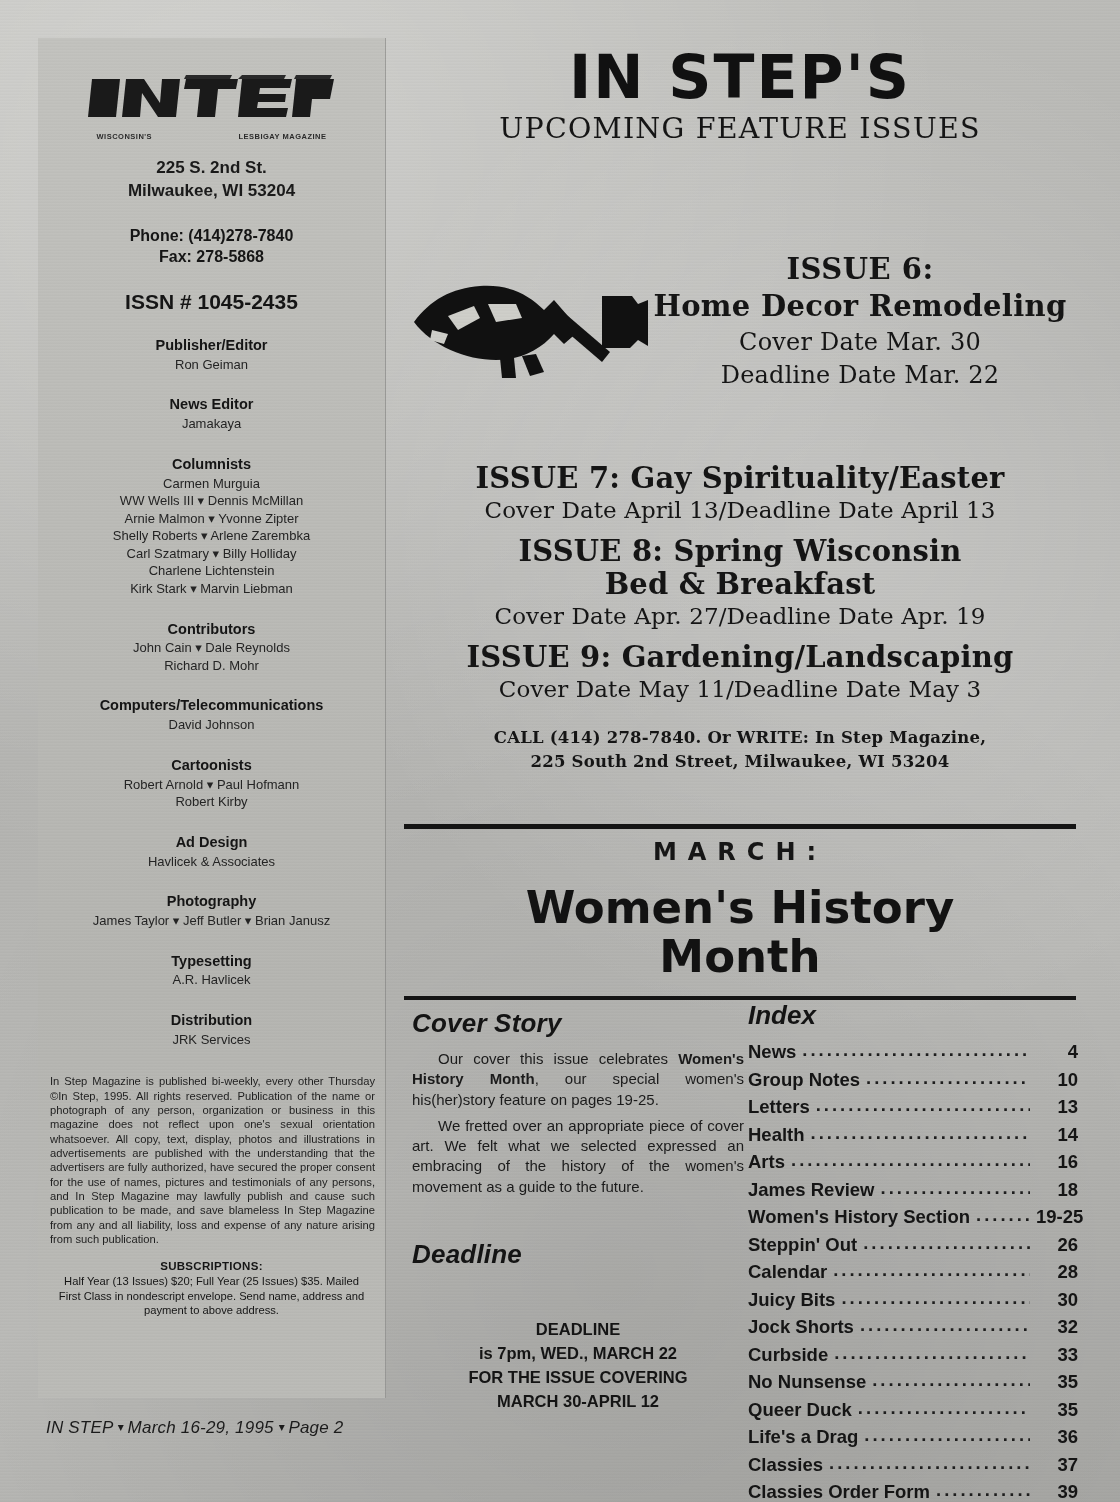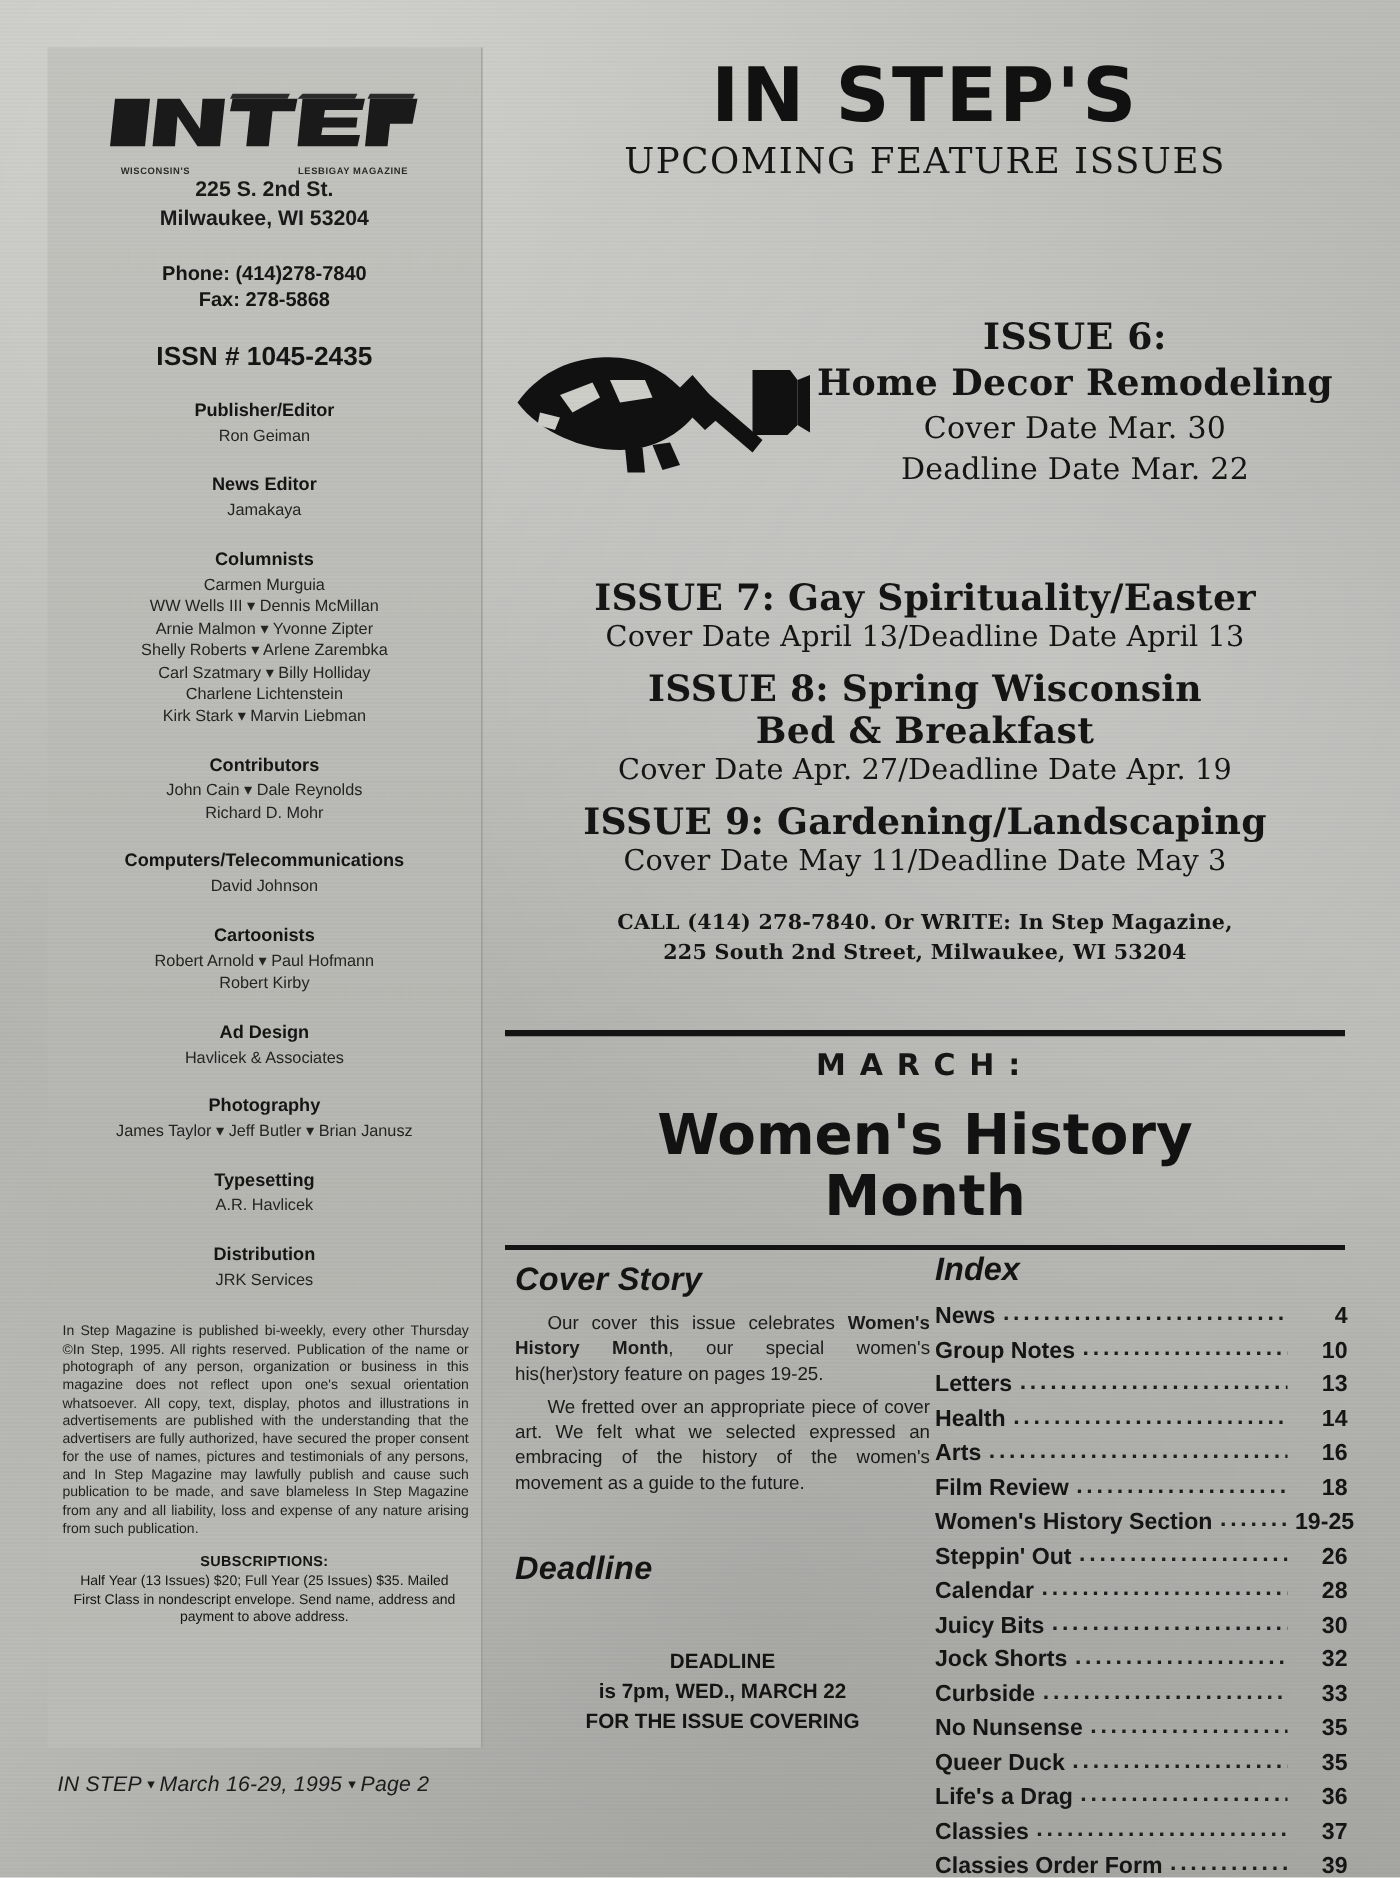--- a/index.html
+++ b/index.html
@@ -63,21 +63,21 @@
     font-size: 7.5px;
     letter-spacing: .5px;
     font-weight: bold;
     color: #2b2b2b;
     display: flex;
     justify-content: space-between;
     width: 230px;
     margin: -6px auto 0 auto;
   }
   .addr {
-    margin-top: 0;
+    margin-top: 16px;
     font-size: 17px;
     font-weight: bold;
     line-height: 1.35;
     color: #1a1a1a;
   }
   .contact {
     margin-top: 22px;
     font-size: 16px;
     font-weight: bold;
     line-height: 1.35;
@@ -511,20 +511,21 @@
     <div class="cover-body">
       <p><span>Our cover this issue celebrates </span><b>Women's History Month</b><span>, our special women's his(her)story feature on pages 19-25.</span></p>
       <p>We fretted over an appropriate piece of cover art. We felt what we selected expressed an embracing of the history of the women's movement as a guide to the future.</p>
     </div>
 
     <div class="sec-head deadline-head">Deadline</div>
     <div class="deadline-box">
       <div>DEADLINE</div>
       <div>is 7pm, WED., MARCH 22</div>
       <div>FOR THE ISSUE COVERING</div>
+      <div>MARCH 30-APRIL 12</div>
     </div>
   </div>
 
   <div class="index-col">
     <div class="index-head">Index</div>
     <div class="index-list" id="index-list">
         <div class="idx-row">
           <span class="idx-label">News</span>
           <span class="idx-dots">........................................</span>
           <span class="idx-page">4</span>
@@ -543,21 +544,21 @@
           <span class="idx-label">Health</span>
           <span class="idx-dots">........................................</span>
           <span class="idx-page">14</span>
         </div>
         <div class="idx-row">
           <span class="idx-label">Arts</span>
           <span class="idx-dots">........................................</span>
           <span class="idx-page">16</span>
         </div>
         <div class="idx-row">
-          <span class="idx-label">Film Review</span>
+          <span class="idx-label">James Review</span>
           <span class="idx-dots">........................................</span>
           <span class="idx-page">18</span>
         </div>
         <div class="idx-row">
           <span class="idx-label">Women's History Section</span>
           <span class="idx-dots">........................................</span>
           <span class="idx-page">19-25</span>
         </div>
         <div class="idx-row">
           <span class="idx-label">Steppin' Out</span>

